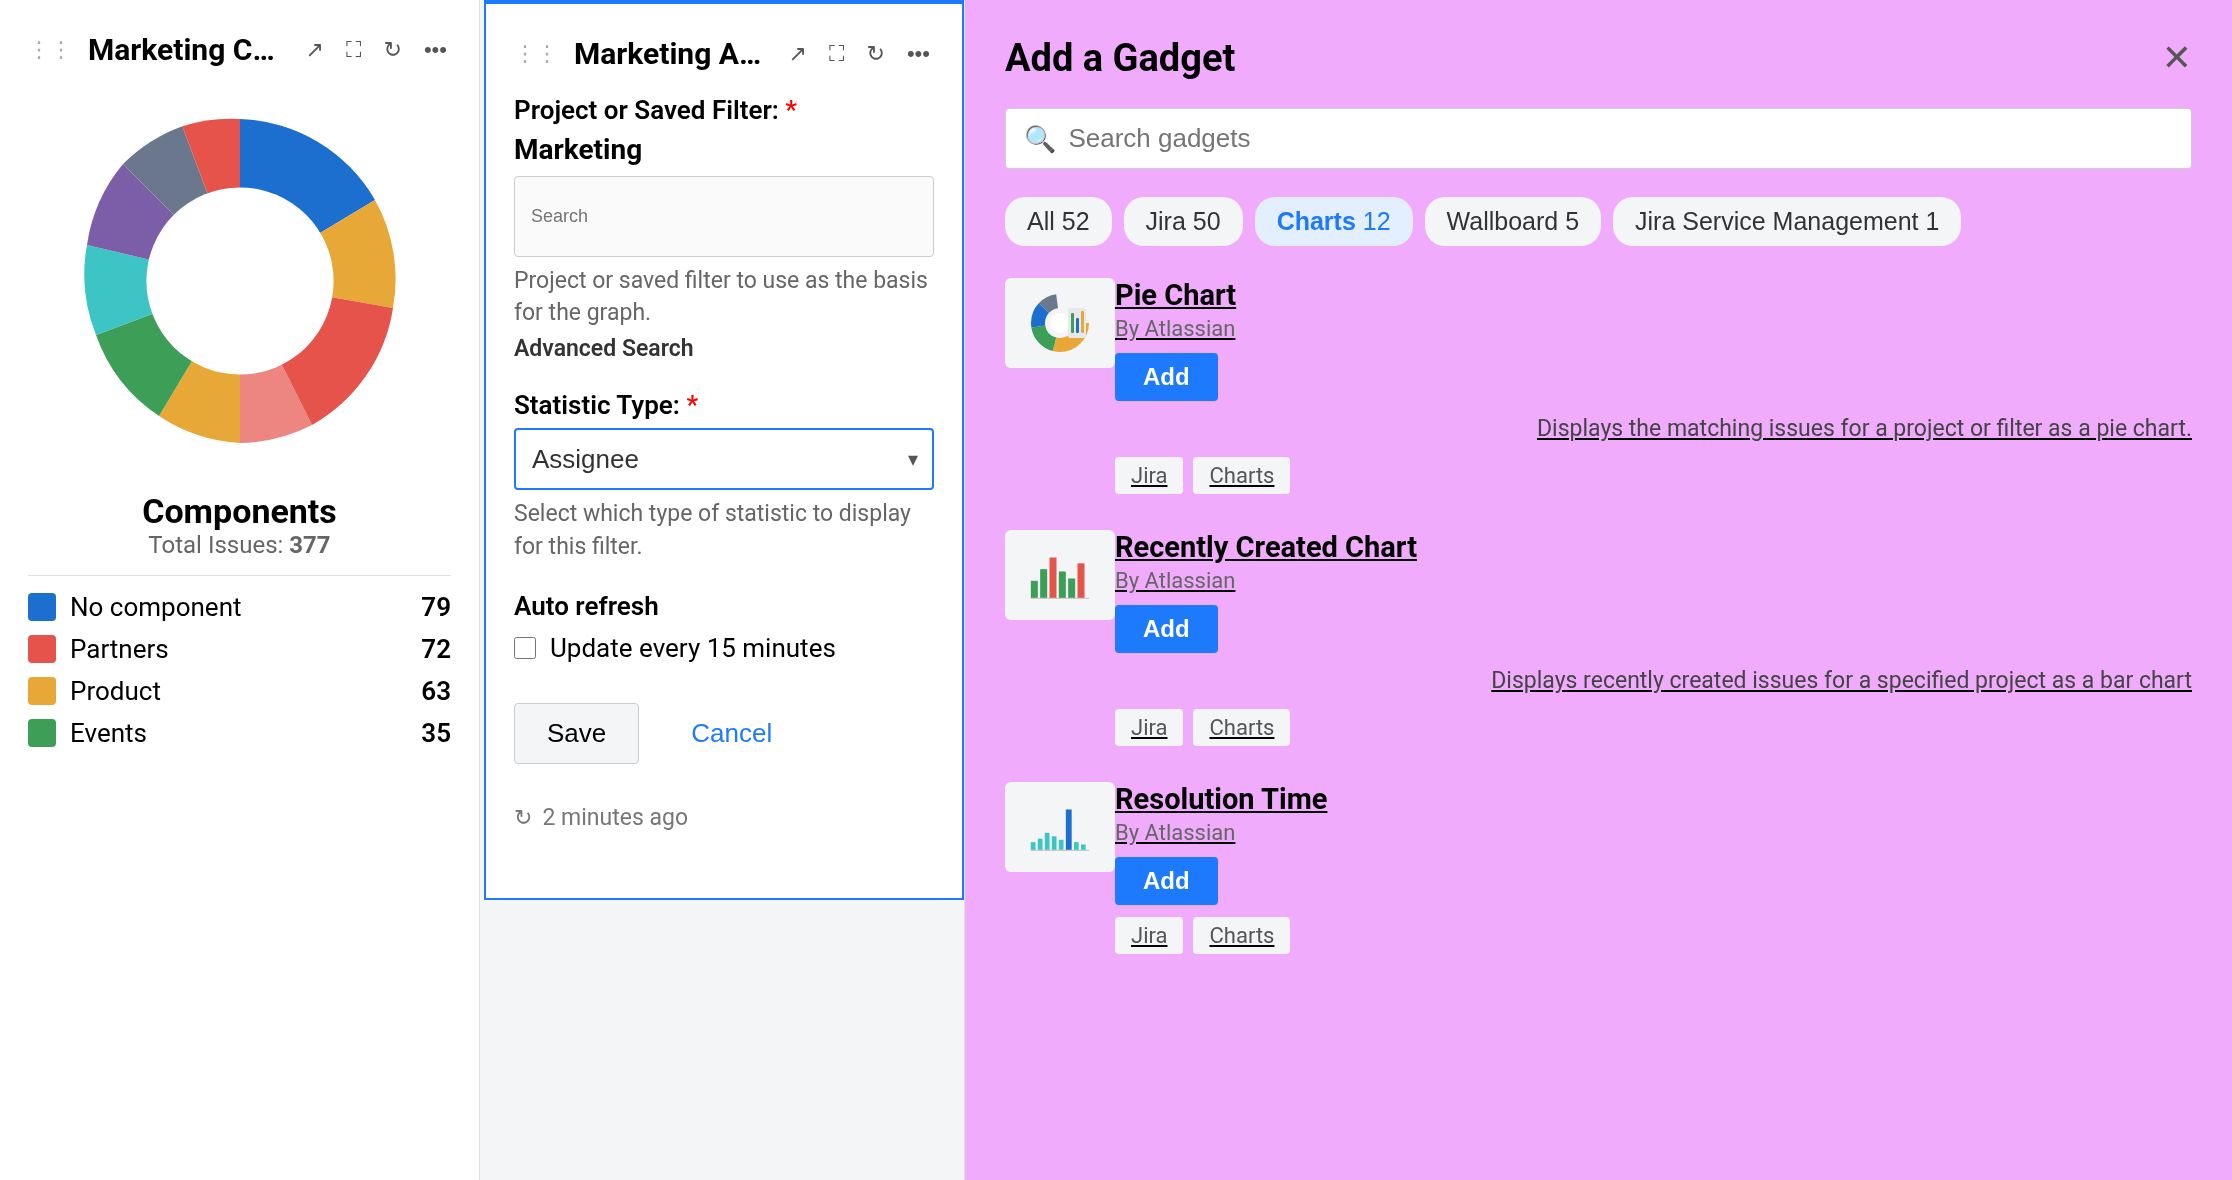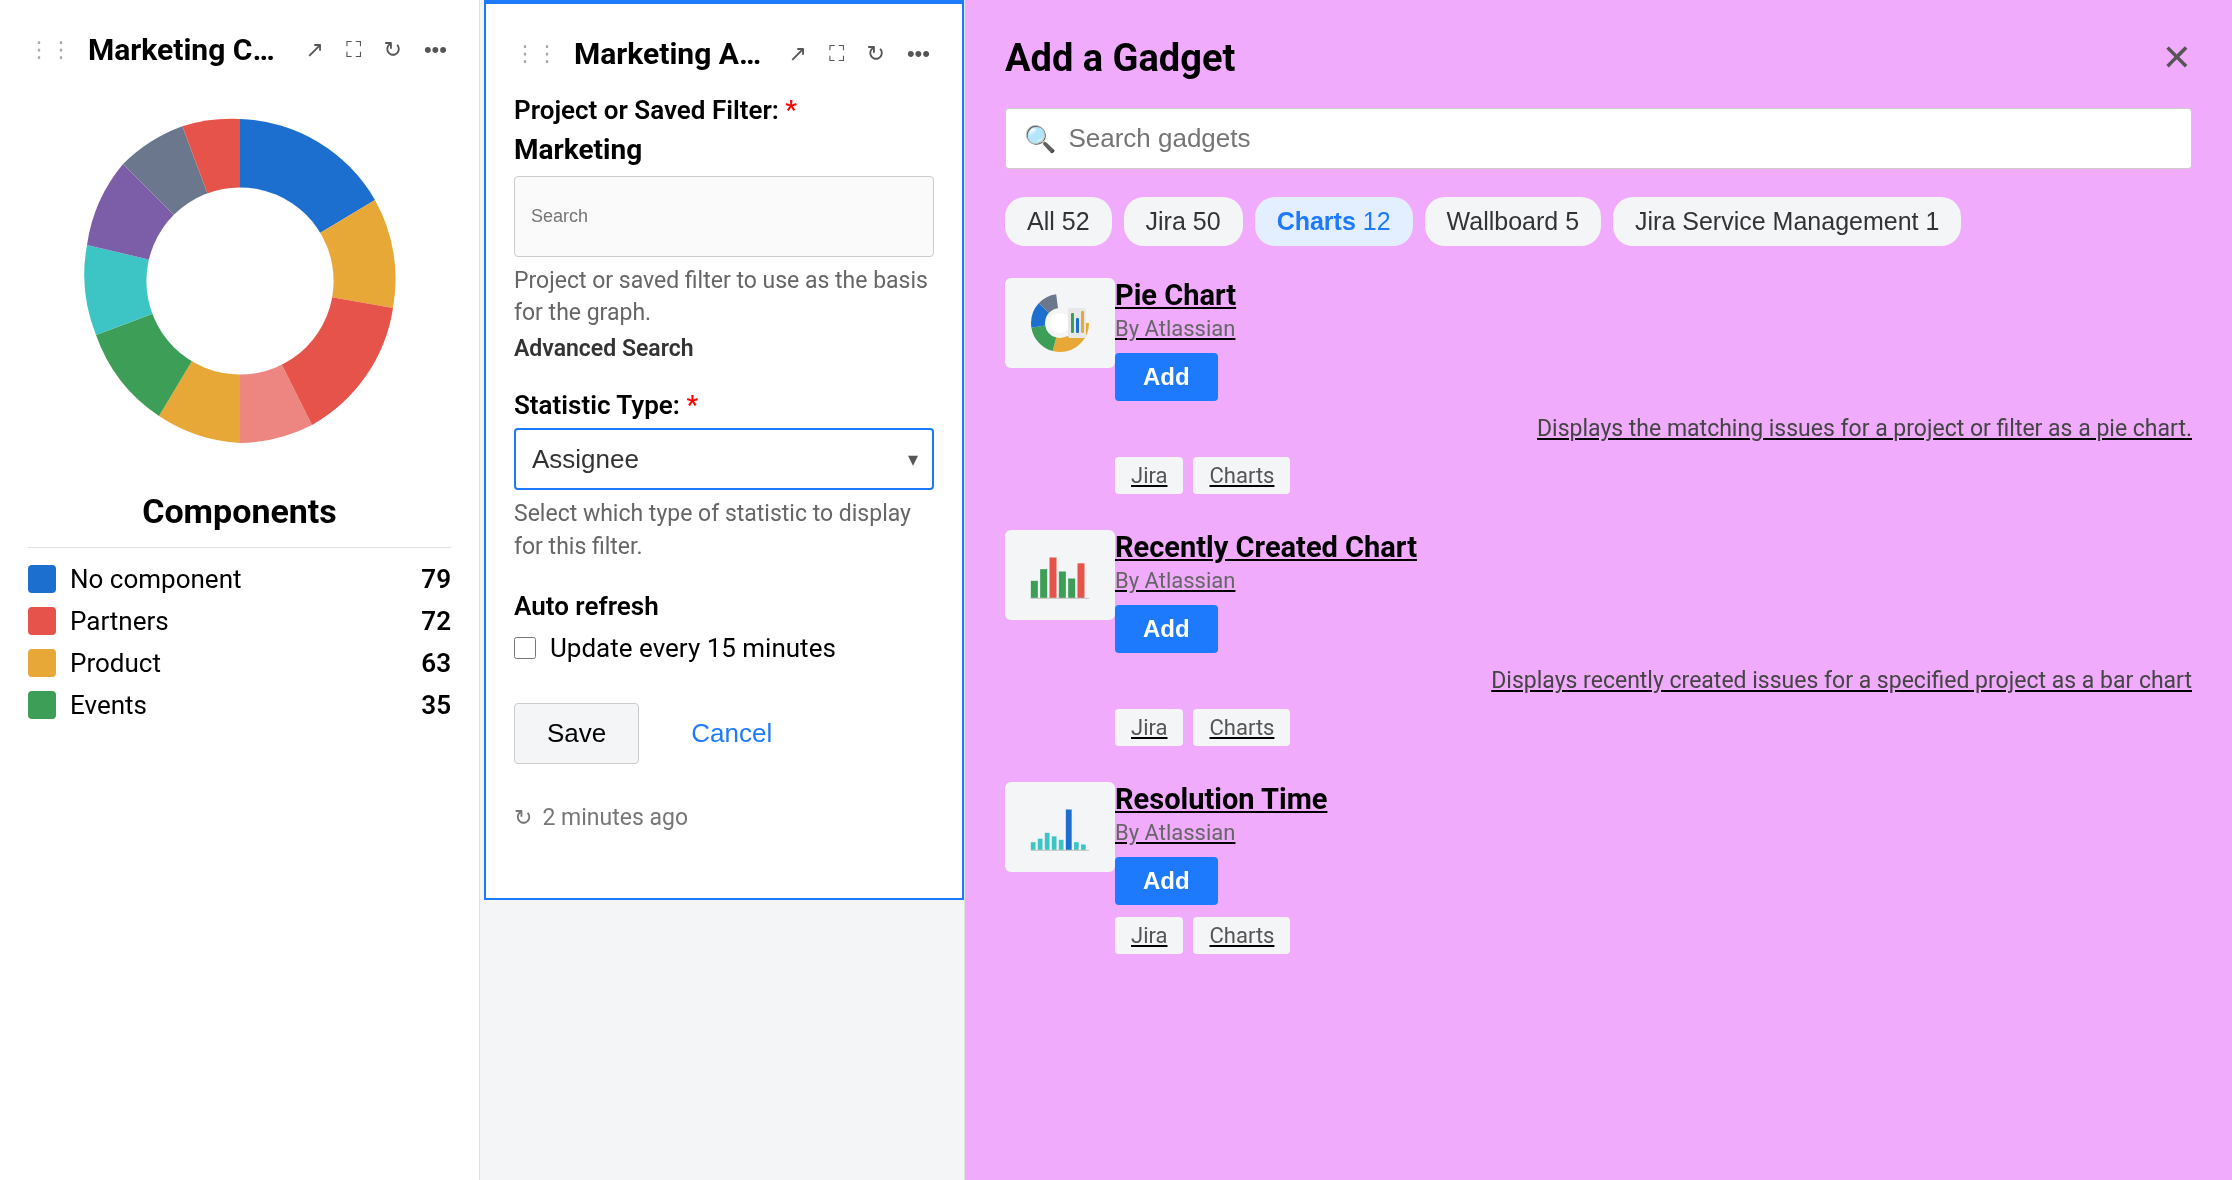--- a/index.html
+++ b/index.html
@@ -465,20 +465,24 @@
       <path d="M100,100 L35,35 A90,90 0 0,1 68,14 Z" fill="#6b778c"></path>
 
       <path d="M100,100 L68,14 A90,90 0 0,1 100,10 Z" fill="#e5534b"></path>
 
       <circle cx="100" cy="100" r="52" fill="#fff"></circle>
     </svg>
   </div>
 
   <div class="chart-label">
     <h2>Components</h2>
+    <p>
+      <span>Total Issues:</span>
+      <strong>377</strong>
+    </p>
   </div>
 
   <hr class="divider">
 
   <div class="legend">
 
   <div class="legend-item">
     <div class="legend-color" style="background:#1c6fce"></div>
     <span class="legend-label">No component</span>
     <span class="legend-value">79</span>

